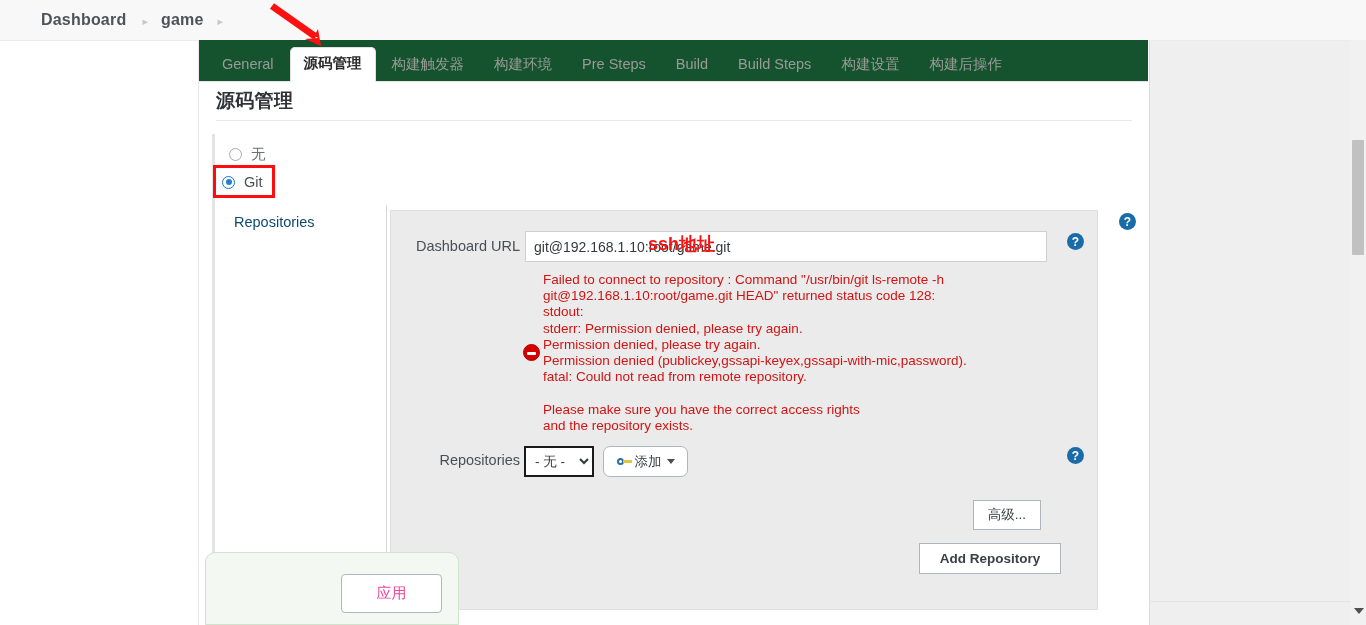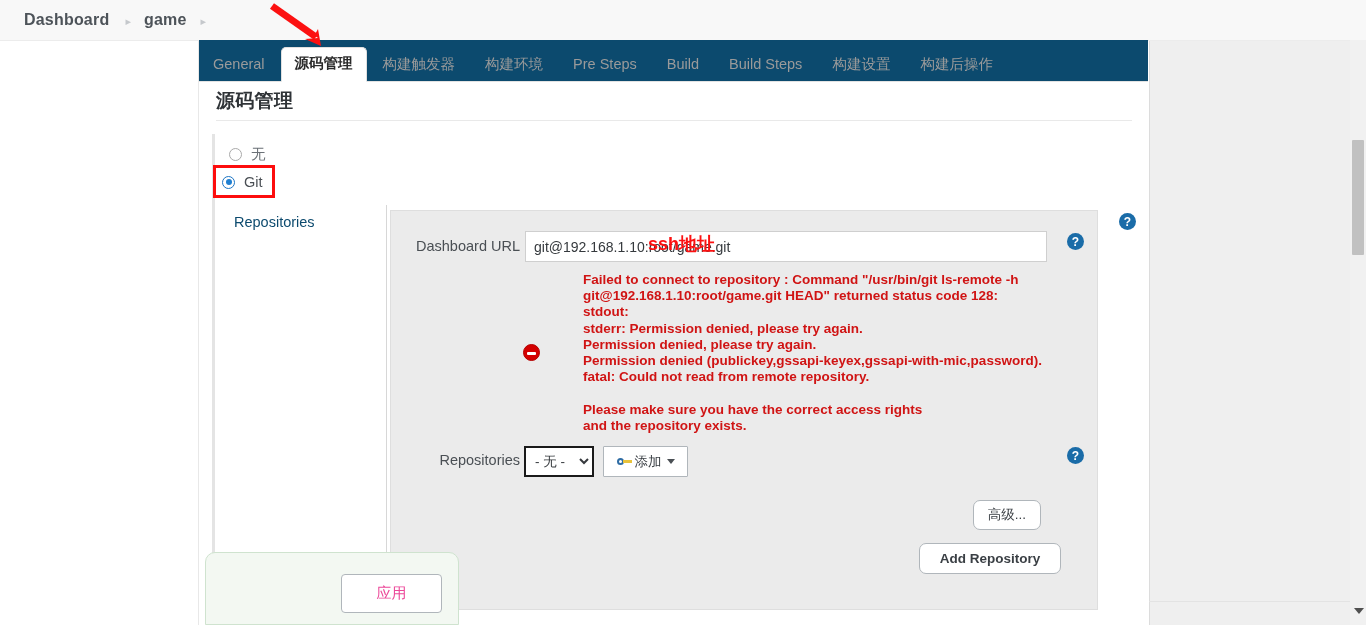--- a/index.html
+++ b/index.html
@@ -17,21 +17,21 @@
     position: absolute; left: 0; top: 0;
     width: 1366px; height: 40px;
     background: #f8f8f8;
     border-bottom: 1px solid #ececec;
     display: flex; align-items: center;
   }
   .crumb {
     font-size: 16px; font-weight: bold; color: #4d5359;
     letter-spacing: .2px;
   }
-  .crumb-dash { margin-left: 24px; }
+  .crumb-dash { margin-left: 41px; }
   .crumb-sep {
     color: #c5c8cc; font-size: 11px; margin: 0 13px 0 16px;
     position: relative; top: 1px;
   }
   .crumb-sep.last { margin-left: 14px; }
 
   
   .page-surface {
     position: absolute; left: 198px; top: 40px;
     width: 950px; height: 585px;
@@ -45,24 +45,24 @@
   }
   .right-gutter {
     position: absolute; left: 1149px; top: 40px;
     width: 217px; height: 585px; background: #efefef;
   }
 
   
   .tabbar {
     position: absolute; left: 199px; top: 40px;
     width: 949px; height: 42px;
-    background: #0c4a6e;
+    background: #14532d;
     border-bottom: 1px solid #e3e3e3;
     display: flex; align-items: flex-end;
-    box-sizing: border-box;
+    padding-left: 9px; box-sizing: border-box;
   }
   .tab {
     font-size: 14.5px; color: #9a9a9a;
     padding: 8px 14px 9px 14px;
     margin-right: 2px;
     white-space: nowrap;
     border-radius: 5px 5px 0 0;
     position: relative; top: 1px;
     line-height: 17px;
   }
@@ -174,37 +174,37 @@
     background: #d40000; border: 1px solid #b40000;
     box-sizing: border-box;
   }
   .err-icon::after {
     content: ""; position: absolute; left: 3px; top: 6.5px;
     width: 9px; height: 3px; background: #ffffff; border-radius: 1px;
   }
   .err-text {
     position: absolute; left: 543px; top: 272px;
     width: 520px;
-    font-size: 13.5px; font-weight: bold; color: #d01414;
-    line-height: 16.2px; white-space: pre-wrap; margin-left: 40px;
+    font-size: 13.5px; font-weight: normal; color: #d01414;
+    line-height: 16.2px; white-space: pre-wrap;
   }
 
   .cred-select {
     position: absolute; left: 524px; top: 446px;
     width: 70px; height: 31px;
     background: #ffffff; border: 2px solid #1a1a1a;
     box-sizing: border-box;
     font-family: "Liberation Sans", sans-serif;
     font-size: 13.5px; color: #35393d;
     padding-left: 5px;
   }
   .add-btn {
     position: absolute; left: 603px; top: 446px;
     width: 85px; height: 31px;
-    background: #ffffff; border: 1px solid #b0b6bb; border-radius: 1px;
+    background: #ffffff; border: 1px solid #b0b6bb; border-radius: 7px;
     box-sizing: border-box;
     display: flex; align-items: center; justify-content: center;
     font-size: 13.5px; color: #3a3f44;
   }
   .key-ico {
     position: relative; width: 15px; height: 11px; margin-right: 3px;
     flex: 0 0 auto;
   }
   .key-ico::before {
     content: ""; position: absolute; left: 0; top: 2px;
@@ -216,21 +216,21 @@
     width: 9px; height: 2.4px; background: #e8c23a;
   }
   .caret-dn {
     margin-left: 5px; width: 0; height: 0;
     border-left: 4px solid transparent; border-right: 4px solid transparent;
     border-top: 5px solid #4a4f54;
   }
 
   .btn-plain {
     position: absolute;
-    background: #ffffff; border: 1px solid #b0b6bb; border-radius: 7px;
+    background: #ffffff; border: 1px solid #b0b6bb; border-radius: 0;
     box-sizing: border-box;
     display: flex; align-items: center; justify-content: center;
     font-size: 13.5px; color: #3a3f44;
   }
   .btn-adv  { left: 973px; top: 500px; width: 68px;  height: 30px; }
   .btn-addrepo { left: 919px; top: 543px; width: 142px; height: 31px; font-weight: bold; text-align: right; }
 
   
   .help {
     position: absolute; width: 17px; height: 17px; border-radius: 50%;

